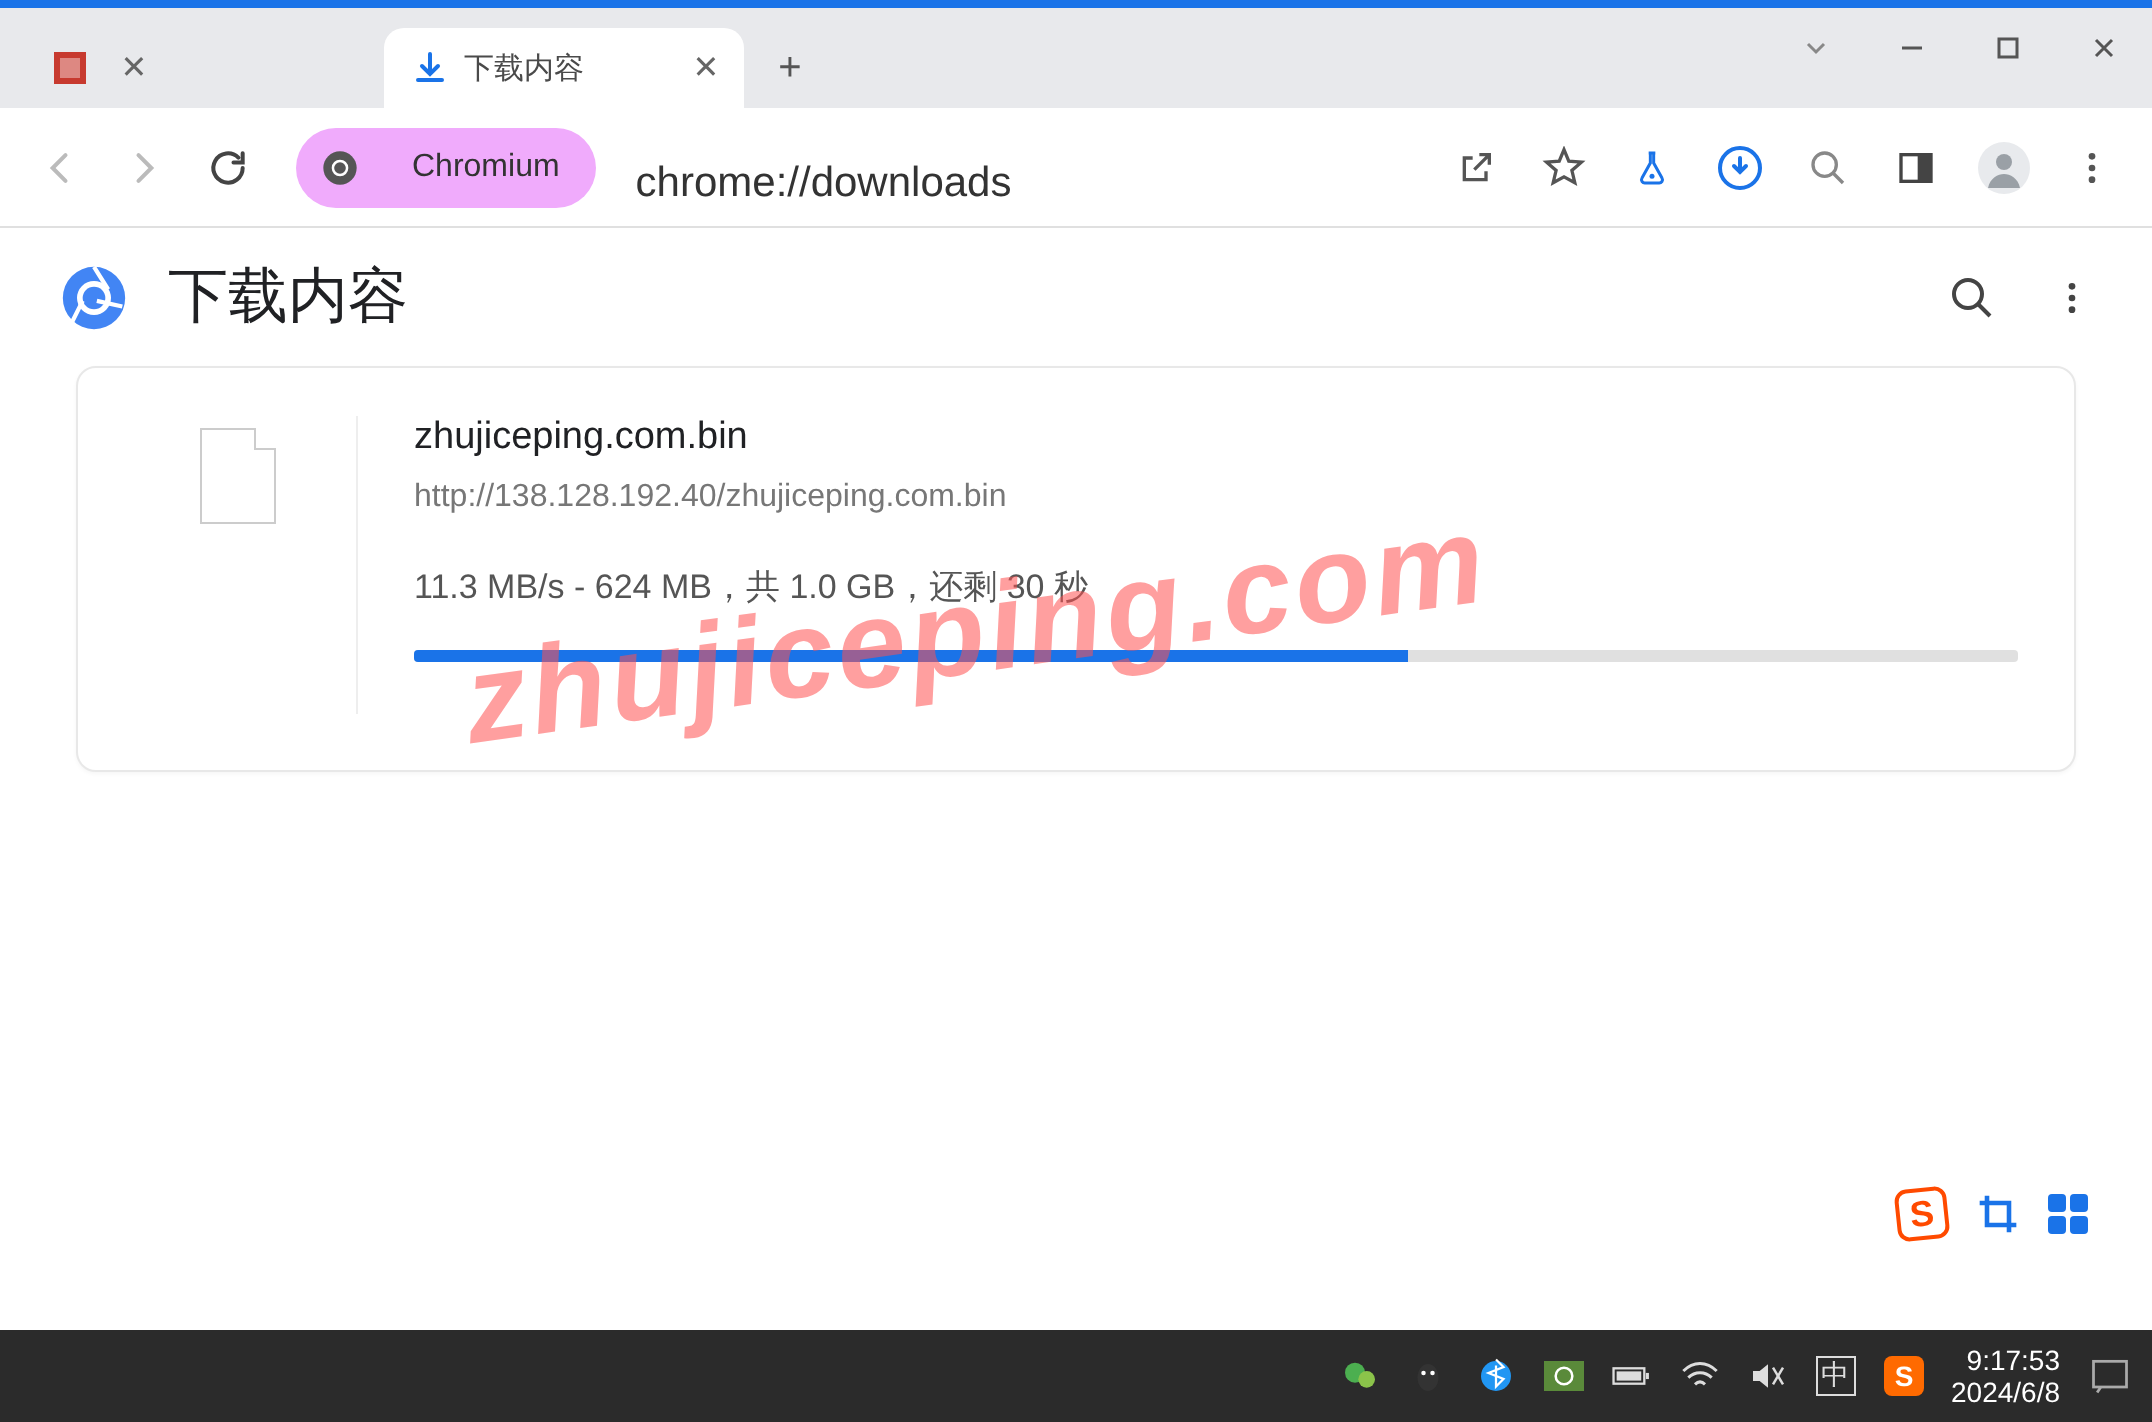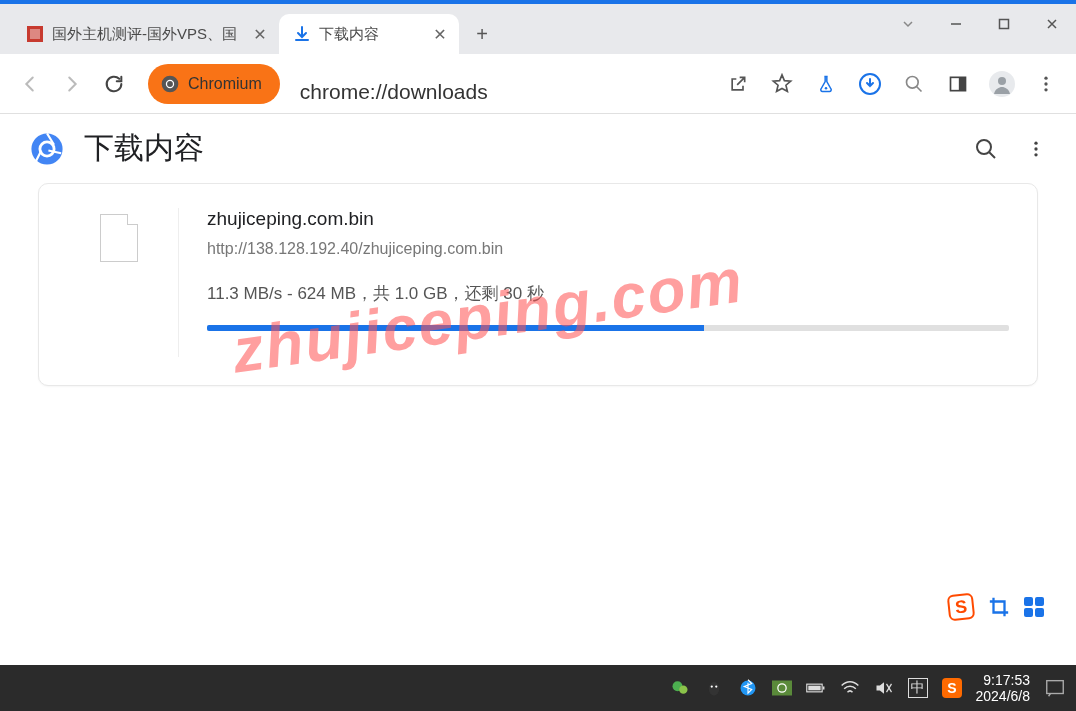--- a/index.html
+++ b/index.html
@@ -28,23 +28,23 @@
     .wc-btn { width: 48px; display: flex; align-items: center; justify-content: center; color: #555; }
     
     
     .toolbar {
       height: 60px; background: #fff; display: flex; align-items: center;
       padding: 0 12px; gap: 6px; border-bottom: 1px solid #e0e0e0;
     }
     .nav-btn { width: 36px; height: 36px; display: flex; align-items: center; justify-content: center; color: #888; border-radius: 50%; }
     .nav-btn.disabled { color: #bbb; }
     .addr-bar {
-      flex: 0 0 auto; margin-left: 10px; height: 40px; background: #f97316;
+      flex: 0 0 auto; margin-left: 10px; height: 40px; background: #f0abfc;
       border-radius: 22px; display: flex; align-items: center; padding: 0 18px 0 12px;
-      gap: 8px; min-width: 130px;
+      gap: 26px; min-width: 130px;
     }
     .addr-text { flex: 1; height: 40px; display: flex; align-items: flex-end; padding: 0 8px; font-size: 21px; color: #333; margin-left: 6px; }
     .tb-icon { width: 36px; height: 36px; display: flex; align-items: center; justify-content: center; color: #555; }
     .tb-right { margin-left: auto; display: flex; align-items: center; gap: 8px; }
 
     
     .page { padding: 0; }
     .page-header {
       display: flex; align-items: center; padding: 14px 30px 14px 30px; gap: 20px;
     }
@@ -104,21 +104,20 @@
 <div class="window-top"></div>
 
 <div class="tab-strip">
   <div class="tab inactive">
     <span class="tab-favicon">
       <svg viewBox="0 0 18 18">
           <rect x="1" y="1" width="16" height="16" fill="#c73a2f"></rect>
           <rect x="4" y="4" width="10" height="10" fill="#fff" opacity="0.4"></rect>
         </svg>
     </span>
-    <span class="tab-title">国外主机测评-国外VPS、国</span>
     <span class="tab-close">✕</span>
   </div>
   <div class="tab active">
     <span class="tab-favicon">
       <svg viewBox="0 0 18 18">
           <path d="M9 2v9M5 8l4 4 4-4M3 15h12" stroke="#1a73e8" stroke-width="2" fill="none" stroke-linecap="round"></path>
         </svg>
     </span>
     <span class="tab-title">下载内容</span>
     <span class="tab-close">✕</span>

